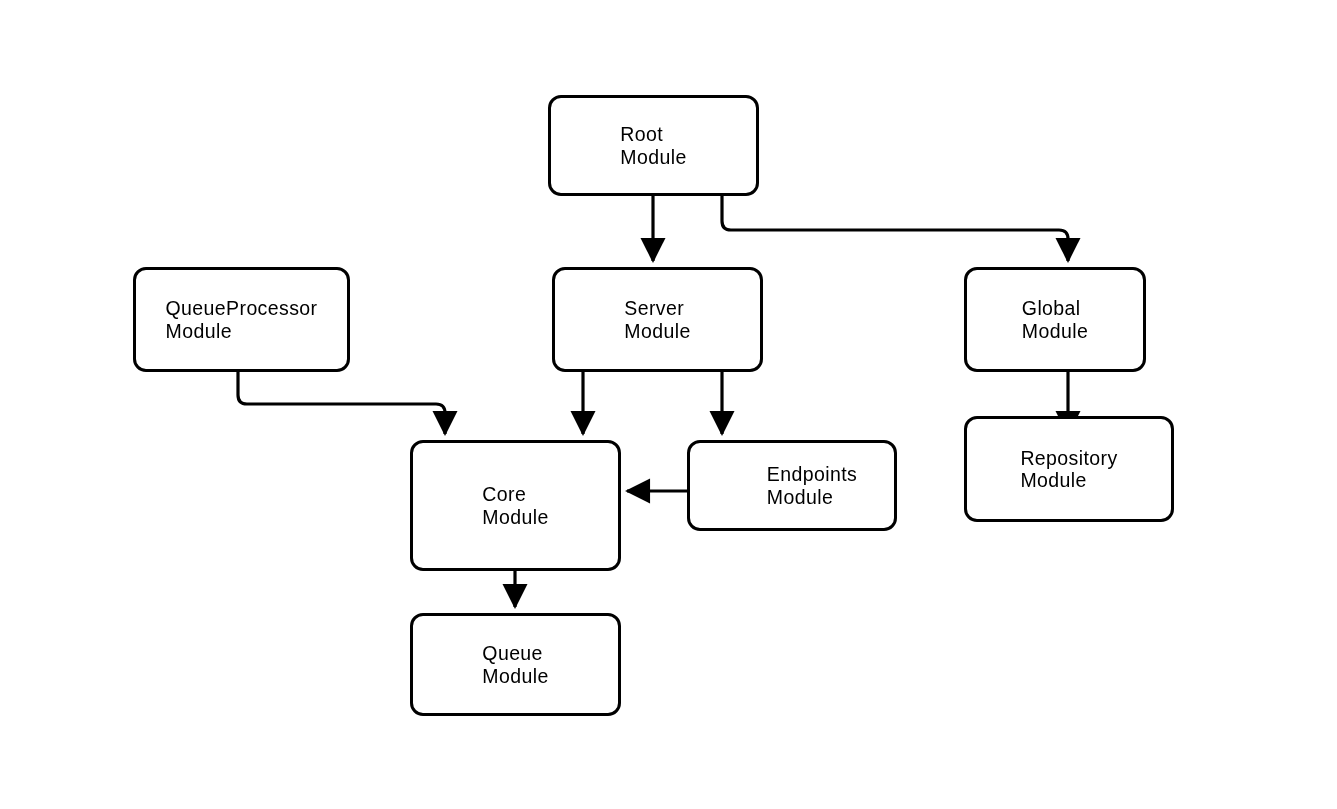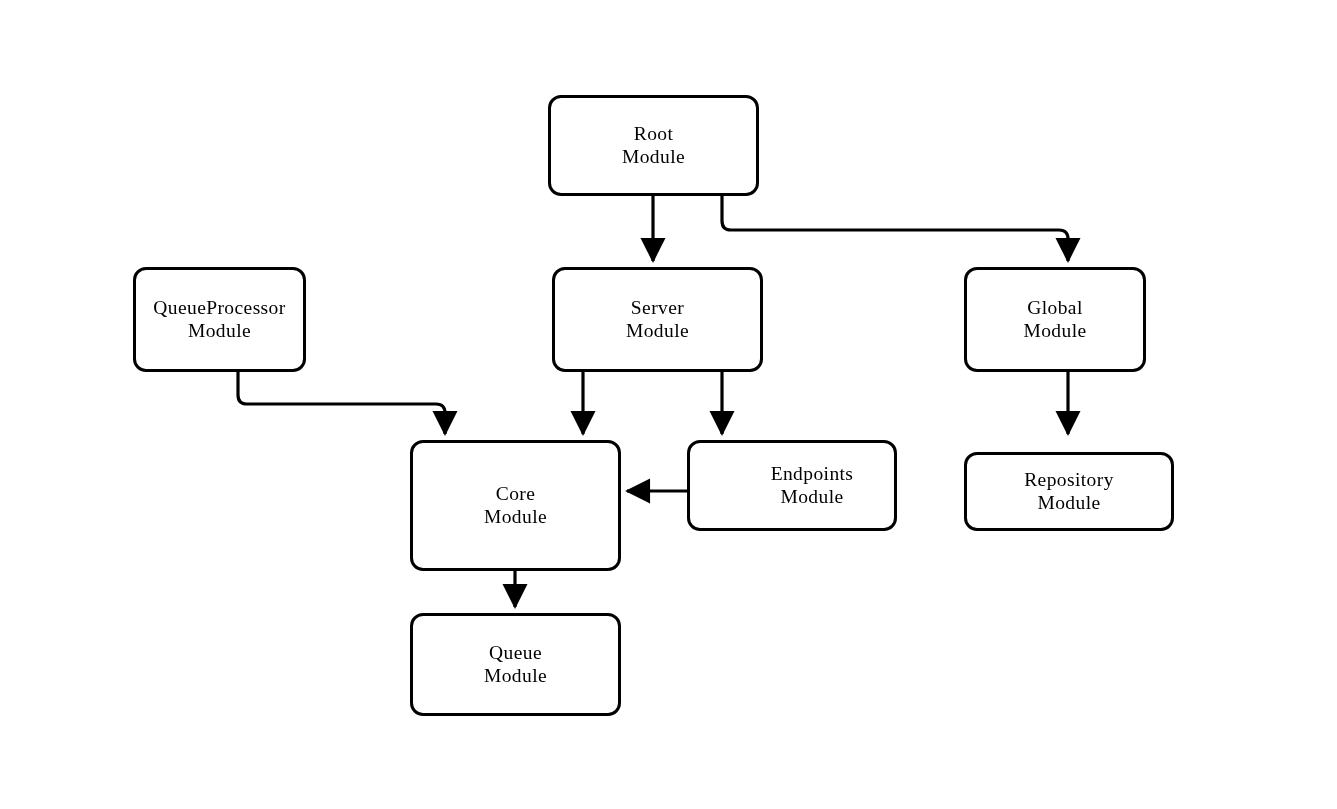--- a/index.html
+++ b/index.html
@@ -31,25 +31,24 @@
     background: #ffffff;
     border: 3.2px solid #000000;
     border-radius: 13px;
     display: flex;
     flex-direction: column;
     align-items: center;
     justify-content: center;
     z-index: 2;
   }
   .node-label {
-    font-family: Liberation Serif, serif;
+    font-family: Liberation Sans, sans-serif;
     font-size: 19.5px;
     line-height: 22.5px;
     color: #000000;
-    text-align: center;
     letter-spacing: 0.4px;
     white-space: pre;
     user-select: none;
   }
 </style>
 </head>
 <body>
 
 <div id="diagram-canvas">
 
@@ -78,21 +77,21 @@
 
       <path d="M 515 543 L 515 607" marker-end="url(#arrowhead)"></path>
     </g>
   </svg>
 
   <div class="node" style="left:548px; top:95px; width:211px; height:101px;">
     <div class="node-label">Root
 Module</div>
   </div>
 
-  <div class="node" style="left:133px; top:267px; width:173px; height:105px;">
+  <div class="node" style="left:133px; top:267px; width:217px; height:105px;">
     <div class="node-label">QueueProcessor
 Module</div>
   </div>
 
   <div class="node" style="left:552px; top:267px; width:211px; height:105px;">
     <div class="node-label">Server
 Module</div>
   </div>
 
   <div class="node" style="left:964px; top:267px; width:182px; height:105px;">
@@ -103,21 +102,21 @@
   <div class="node" style="left:410px; top:440px; width:211px; height:131px;">
     <div class="node-label">Core
 Module</div>
   </div>
 
   <div class="node" style="left:687px; top:440px; width:210px; height:91px;padding-left:40px;">
     <div class="node-label">Endpoints
 Module</div>
   </div>
 
-  <div class="node" style="left:964px; top:452px; width:210px; height:79px;">
+  <div class="node" style="left:964px; top:416px; width:210px; height:106px;">
     <div class="node-label">Repository
 Module</div>
   </div>
 
   <div class="node" style="left:410px; top:613px; width:211px; height:103px;">
     <div class="node-label">Queue
 Module</div>
   </div>
 
 </div>

